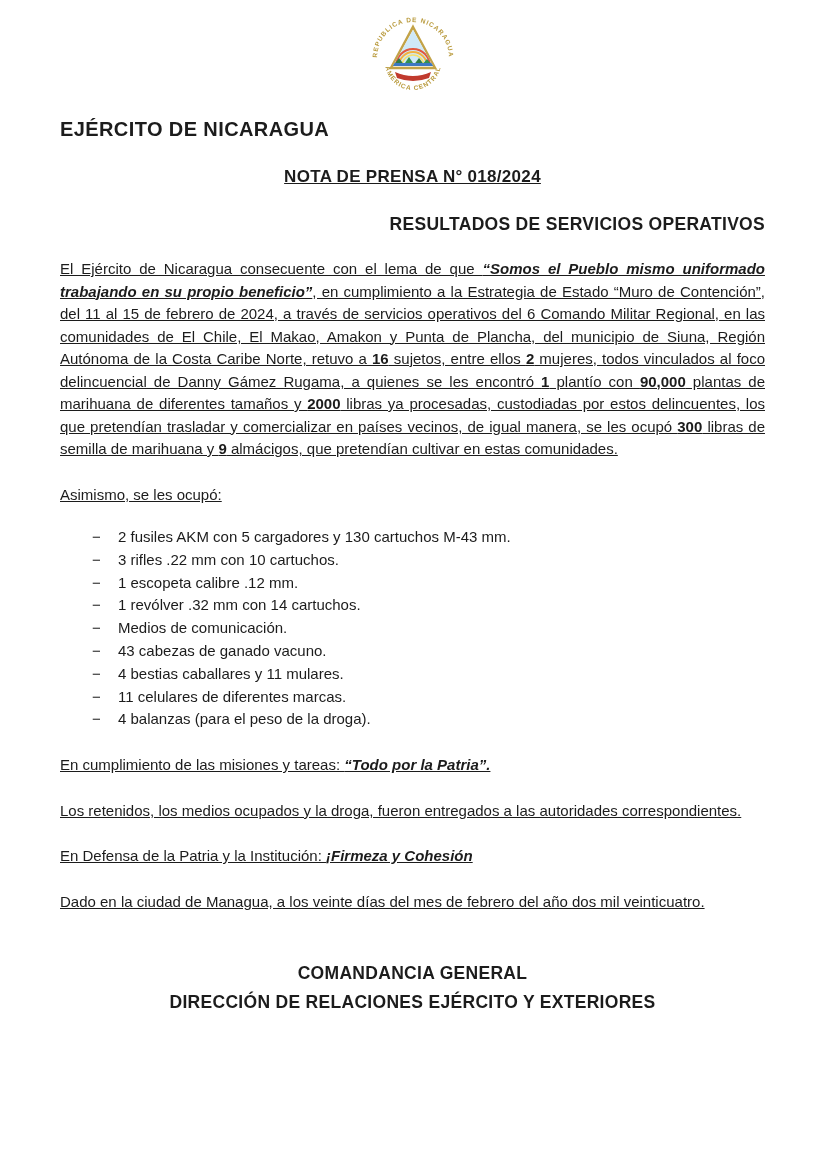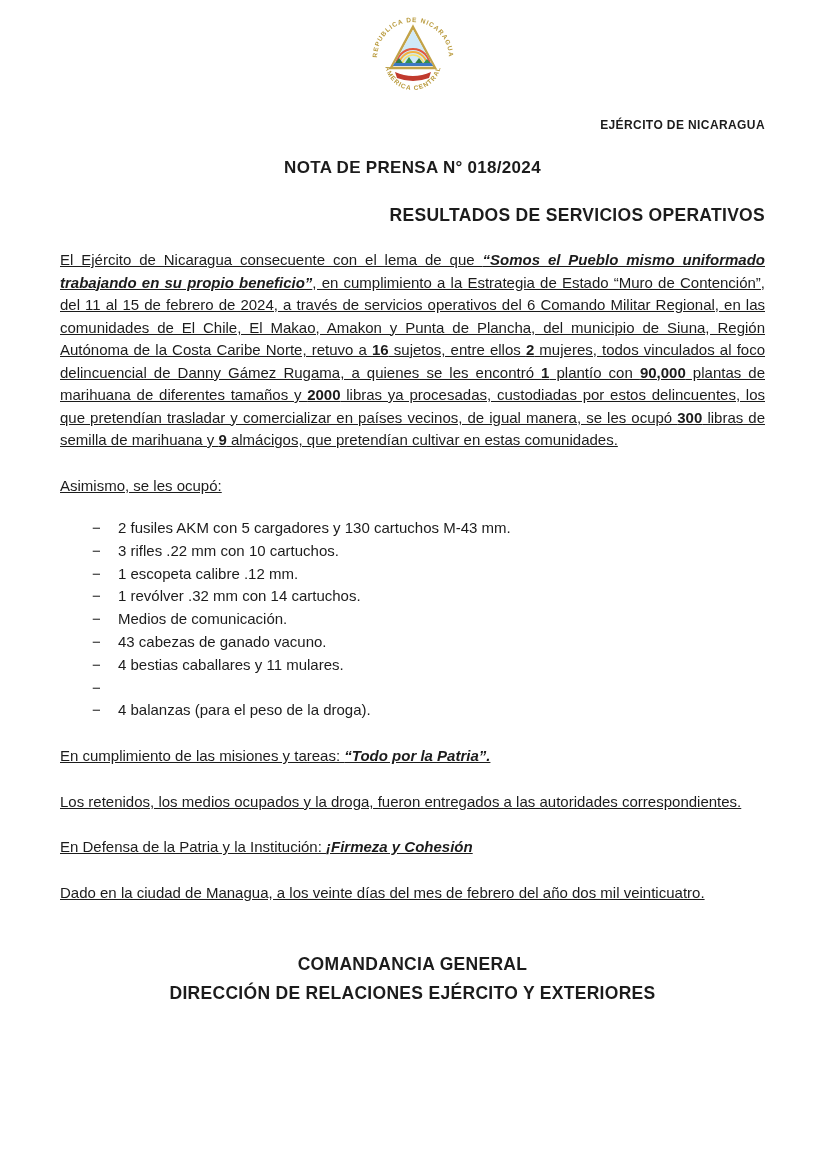--- a/index.html
+++ b/index.html
@@ -15,30 +15,31 @@
   }
   .emblem-wrap { text-align: center; margin: 0 0 2px 0; }
   .emblem-arc {
     font-family: "Liberation Sans", sans-serif;
     font-size: 6.5px;
     font-weight: bold;
     letter-spacing: 1px;
     fill: #b99a3c;
   }
   .doc-title {
-    text-align: right;
-    font-size: 12px;
+    text-align: left;
+    font-size: 20px;
     font-weight: bold;
     letter-spacing: 0.4px;
     margin: 14px 0 0 0;
   }
   .press-note {
     text-align: center;
     font-size: 17px;
     font-weight: bold;
+    text-decoration: underline;
     letter-spacing: 0.3px;
     margin: 26px 0 0 0;
   }
   .section-title {
     text-align: right;
     font-size: 17.5px;
     font-weight: bold;
     letter-spacing: 0.3px;
     margin: 27px 0 0 0;
   }
@@ -140,20 +141,21 @@
     <li>
         <span class="dash">−</span>
         <span>43 cabezas de ganado vacuno.</span>
       </li>
     <li>
         <span class="dash">−</span>
         <span>4 bestias caballares y 11 mulares.</span>
       </li>
     <li>
         <span class="dash">−</span>
+        <span>11 celulares de diferentes marcas.</span>
       </li>
     <li>
         <span class="dash">−</span>
         <span>4 balanzas (para el peso de la droga).</span>
       </li>
   </ul>
 
   <p class="body-text body-left"><span>En cumplimiento de las misiones y tareas: </span><span class="bi">“Todo por la Patria”.</span></p>
 
   <p class="body-text">Los retenidos, los medios ocupados y la droga, fueron entregados a las autoridades correspondientes.</p>

